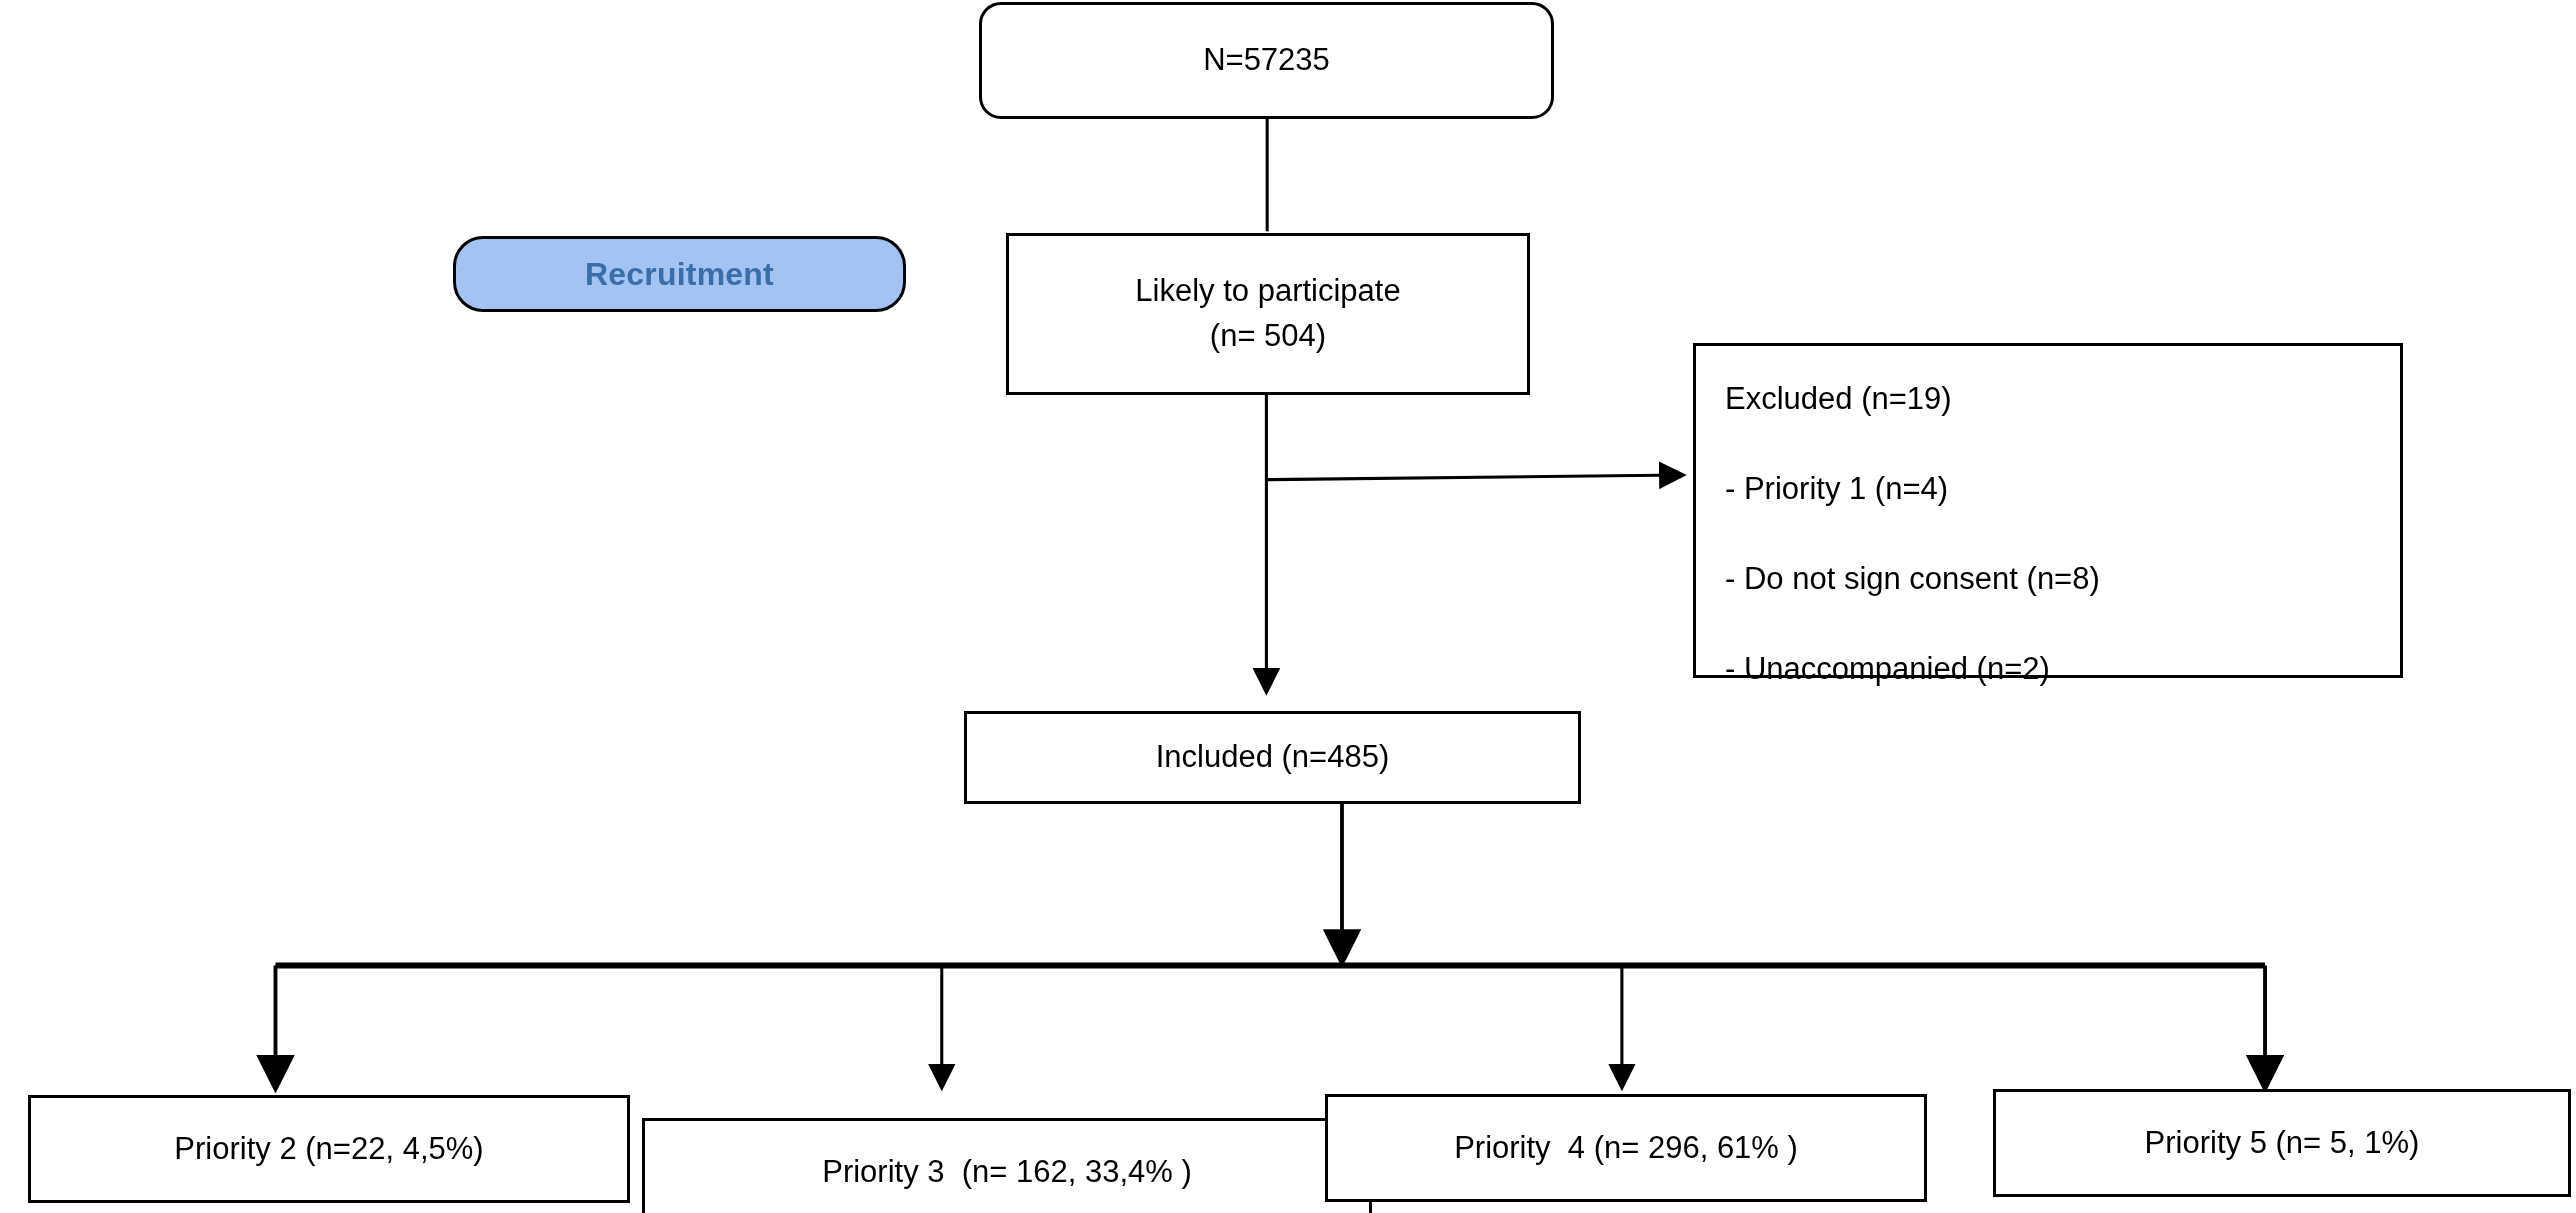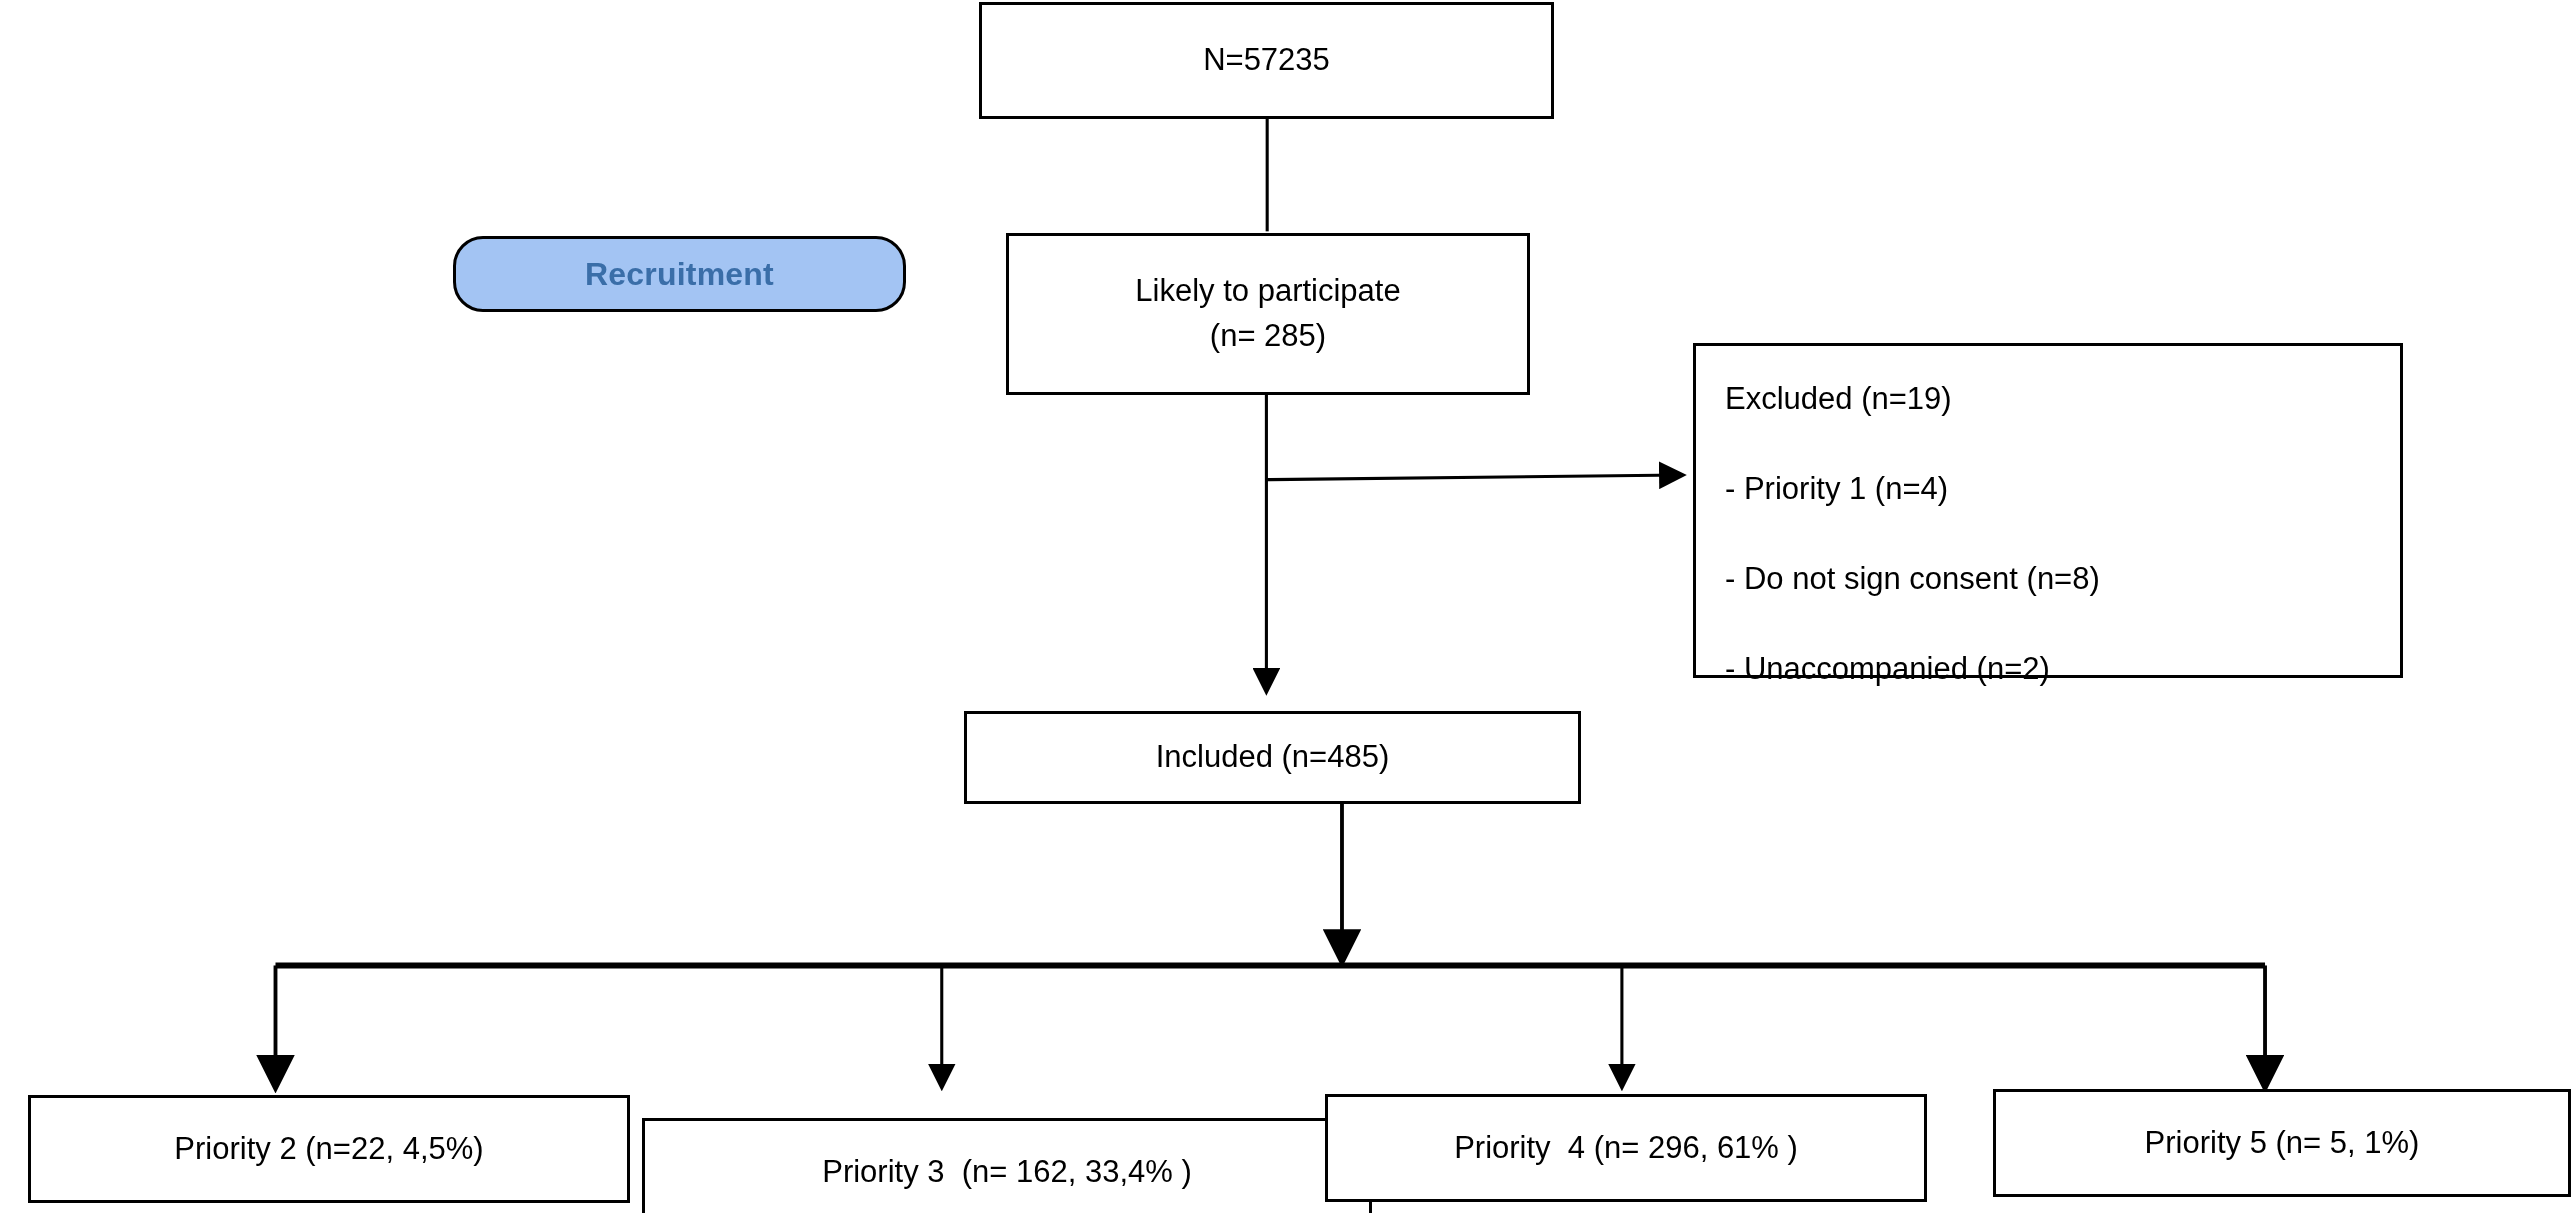--- a/index.html
+++ b/index.html
@@ -72,31 +72,31 @@
     <line x1="1740" y1="1040" x2="1740" y2="1245" stroke="#000" stroke-width="5" marker-end="url(#ahL)"></line>
 
     <line x1="357" y1="1252" x2="2937" y2="1252" stroke="#000" stroke-width="8"></line>
 
     <line x1="357" y1="1252" x2="357" y2="1408" stroke="#000" stroke-width="5" marker-end="url(#ahL)"></line>
     <line x1="1221" y1="1252" x2="1221" y2="1408" stroke="#000" stroke-width="4" marker-end="url(#ah)"></line>
     <line x1="2103" y1="1252" x2="2103" y2="1408" stroke="#000" stroke-width="4" marker-end="url(#ah)"></line>
     <line x1="2937" y1="1252" x2="2937" y2="1408" stroke="#000" stroke-width="5" marker-end="url(#ahL)"></line>
   </svg>
 
-  <div class="node" style="left:979px;top:1.5px;width:575px;height:117px;">
+  <div class="node" style="left:979px;top:1.5px;width:575px;height:117px;border-radius:22px;">
     <span class="line">N=57235</span>
   </div>
 
   <div class="stage-chip" style="left:453px;top:236px;width:453px;height:76px;">
     <span>Recruitment</span>
   </div>
 
   <div class="node" style="left:1006px;top:233px;width:524px;height:162px;">
     <span class="line">Likely to participate</span>
-    <span class="line">(n= 285)</span>
+    <span class="line">(n= 504)</span>
   </div>
 
   <div class="node left-align" style="left:1693px;top:343px;width:710px;height:335px;">
     <span class="line">Excluded (n=19)</span>
     <span class="line">- Priority 1 (n=4)</span>
     <span class="line">- Do not sign consent (n=8)</span>
     <span class="line">- Unaccompanied (n=2)</span>
   </div>
 
   <div class="node" style="left:964px;top:711px;width:617px;height:93px;">

